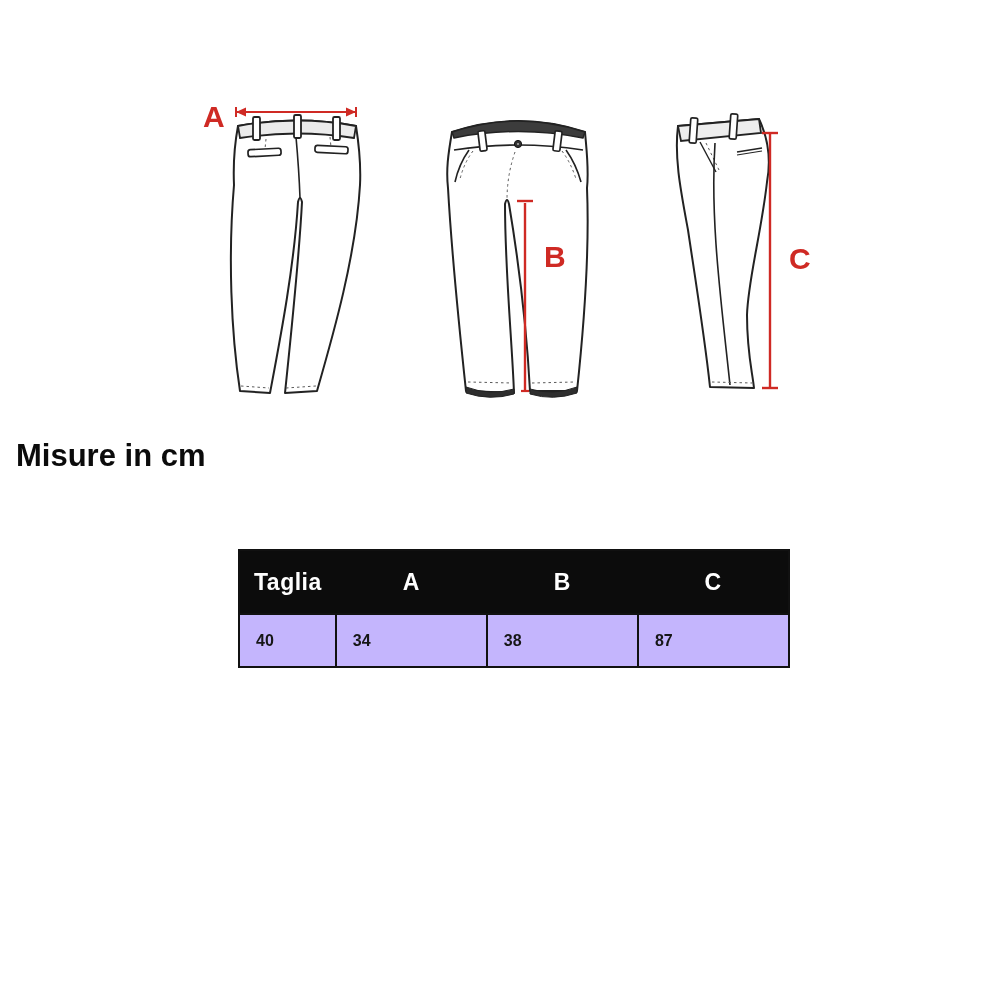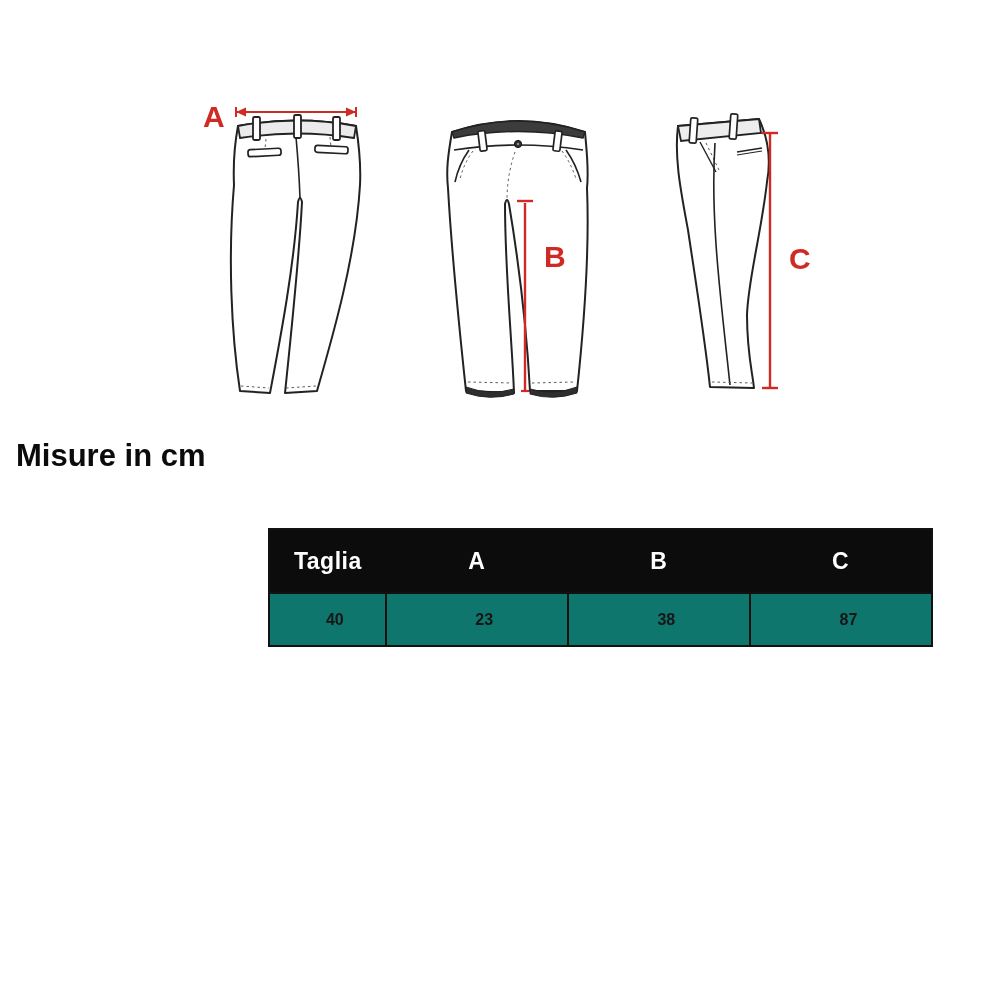--- a/index.html
+++ b/index.html
@@ -16,35 +16,34 @@
     letter-spacing:0.5px;
   }
   .mlabel-a{left:203px;top:102px;}
   .mlabel-b{left:544px;top:242px;}
   .mlabel-c{left:789px;top:244px;}
   .title{
     position:absolute;left:0;top:438px;width:984px;
     font-size:31px;font-weight:800;color:#0b0b0b;letter-spacing:0px;margin-left:16px;
   }
   table.size-table{
-    position:absolute;left:238px;top:528px;width:665px;
+    position:absolute;left:238px;top:549px;width:552px;
     border-collapse:collapse;table-layout:fixed;
     border:2px solid #111;
-    margin-left:30px;
   }
   table.size-table col.c0{width:17.6%;}
   table.size-table col.cn{width:27.466%;}
   table.size-table th{
     background:#0c0c0c;color:#ffffff;height:60px;
     font-size:23px;font-weight:700;text-align:center;vertical-align:middle;
     border:0;letter-spacing:0.5px;
   }
   table.size-table td{
-    background:#0f766e;color:#161616;height:49px;
-    font-size:16px;font-weight:700;text-align:center;vertical-align:middle;
+    background:#c4b5fd;color:#161616;height:49px;
+    font-size:16px;font-weight:700;text-align:left;vertical-align:middle;
     border:2px solid #111;
     padding-left:16px;
   }
   .stroke{fill:none;stroke:#222;}
   .dash{fill:none;stroke:#5a5a5a;stroke-dasharray:2.5 3;stroke-width:1;}
   .red{stroke:#cf2a24;fill:none;}
 </style>
 </head>
 <body>
 
@@ -136,20 +135,20 @@
       <tr>
         <th>Taglia</th>
         <th>A</th>
         <th>B</th>
         <th>C</th>
       </tr>
     </thead>
     <tbody>
       <tr>
         <td>40</td>
-        <td>23</td>
+        <td>34</td>
         <td>38</td>
         <td>87</td>
       </tr>
     </tbody>
   </table>
 
 </div>
 
 </body></html>

